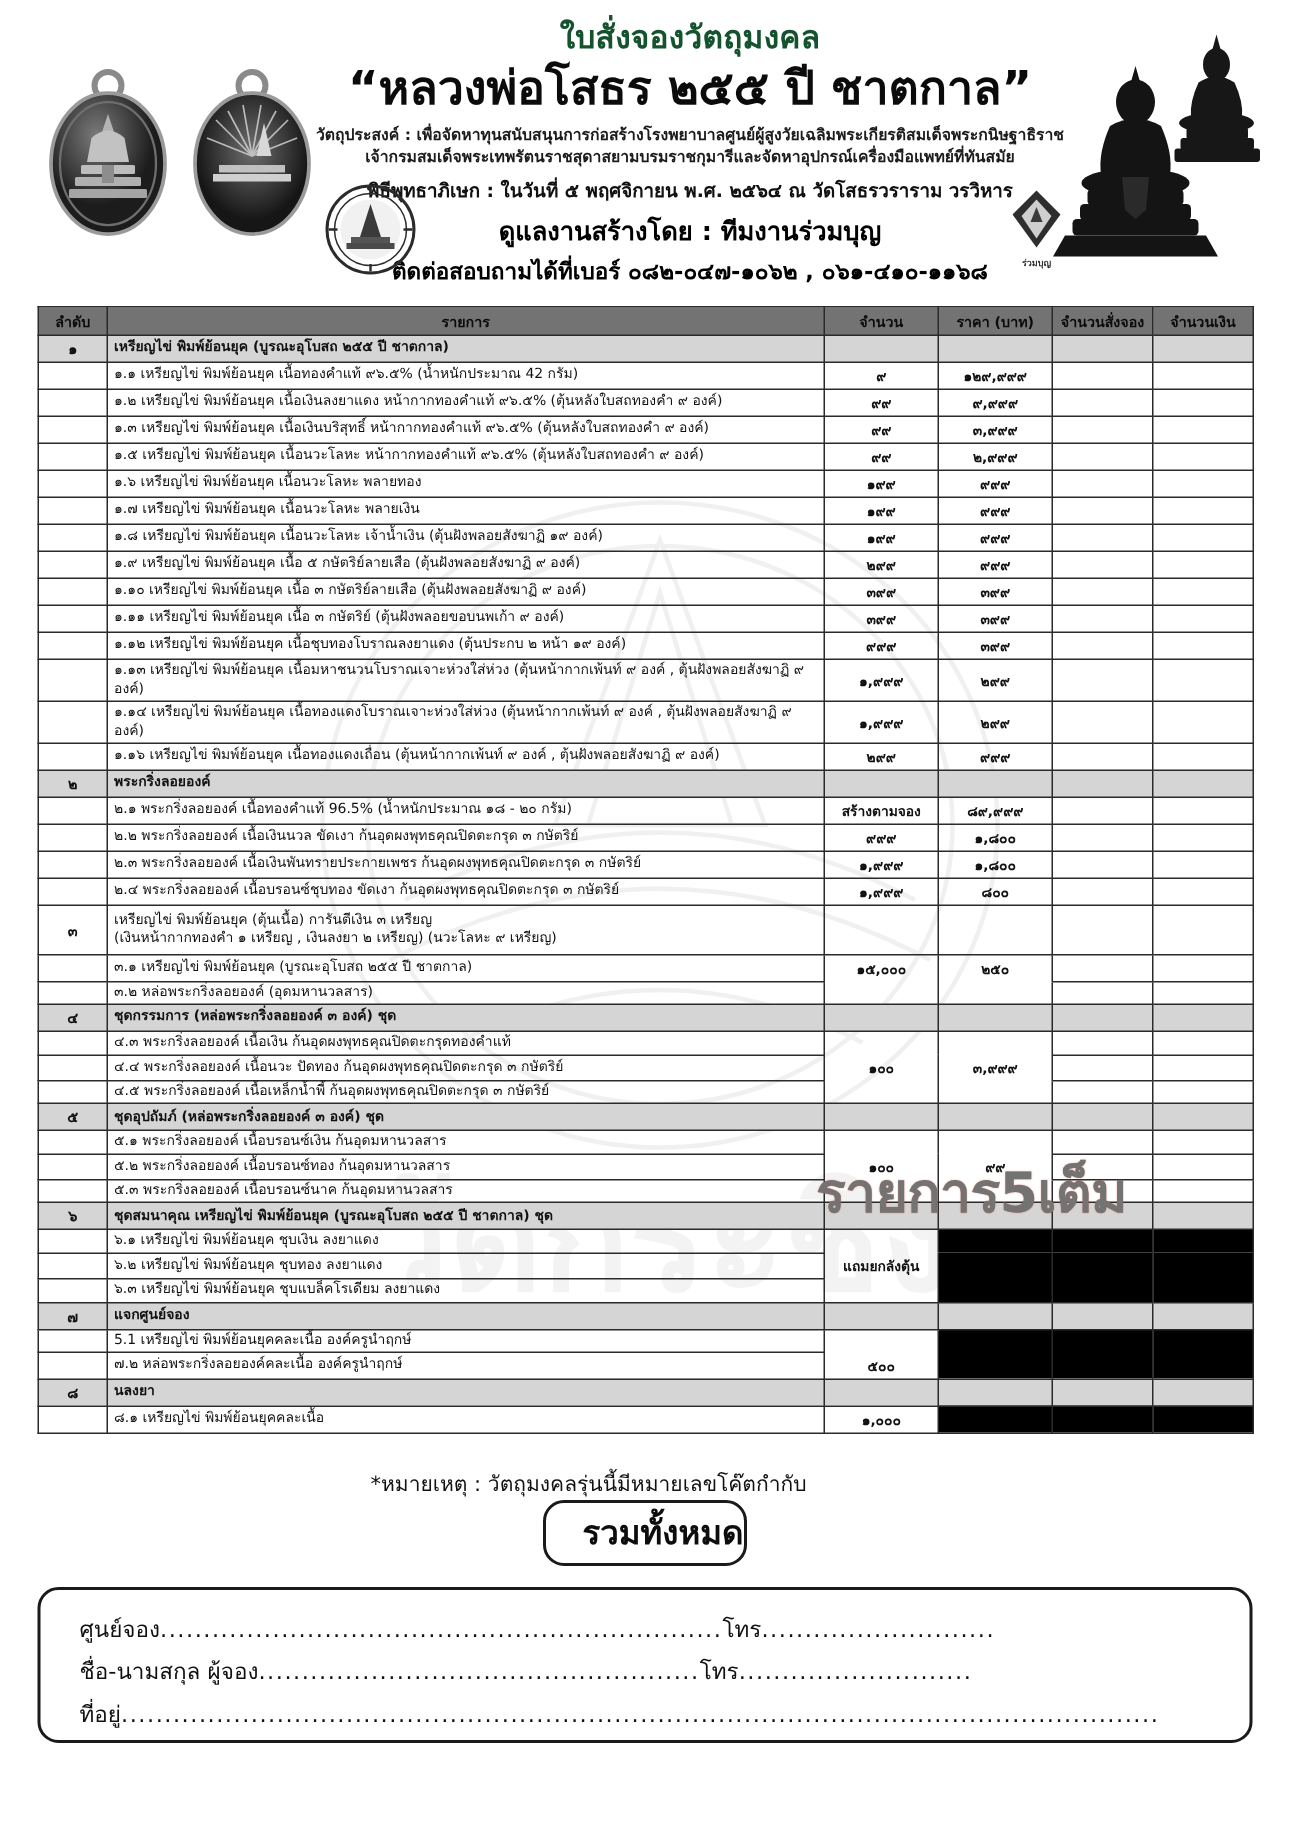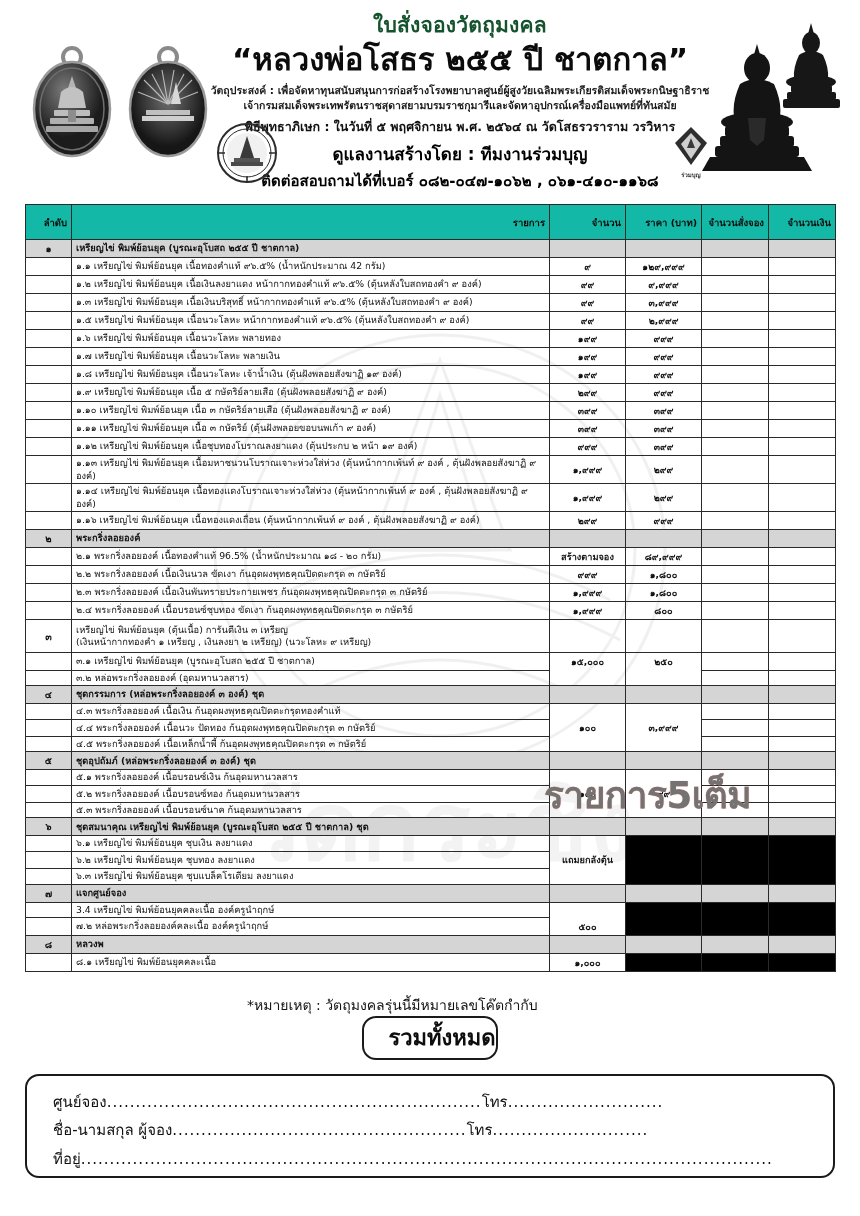--- a/index.html
+++ b/index.html
@@ -96,25 +96,25 @@
     table-layout: fixed;
     font-size: 9.3px;
     color: #111;
   }
   table.order th, table.order td {
     border: 1px solid #2a2a2a;
     padding: 1px 4px;
     vertical-align: middle;
   }
   table.order th {
-    background: #14b8a6;
+    background: #737373;
     font-size: 9.5px;
     font-weight: 700;
-    text-align: right;
-    height: 35px;
+    text-align: center;
+    height: 19px;
     color: #0b0b0b;
   }
   col.c-no    { width: 46px; }
   col.c-desc  { width: 478px; }
   col.c-qty   { width: 76px; }
   col.c-price { width: 76px; }
   col.c-ord   { width: 67px; }
   col.c-amt   { width: 67px; }
 
   td.no   { text-align: center; font-weight: 700; font-size: 9.6px; }
@@ -603,37 +603,37 @@
           <tr class="section">
             <td class="no">๗</td>
             <td class="desc" style="white-space: pre-line;">แจกศูนย์จอง</td>
             <td class="qty"></td>
             <td class="price"></td>
             <td class="blank"></td>
             <td class="blank"></td>
           </tr>
           <tr class="item">
             <td class="no"></td>
-            <td class="desc" style="white-space: pre-line;">3.4 เหรียญไข่ พิมพ์ย้อนยุคคละเนื้อ องค์ครูนำฤกษ์</td>
+            <td class="desc" style="white-space: pre-line;">5.1 เหรียญไข่ พิมพ์ย้อนยุคคละเนื้อ องค์ครูนำฤกษ์</td>
             <td class="qty" style="border-bottom: none;"></td>
             <td class="price redact" style="border-bottom: none;"></td>
             <td class="blank redact" style="border-bottom: none;"></td>
             <td class="blank redact" style="border-bottom: none;"></td>
           </tr>
           <tr class="item">
             <td class="no"></td>
             <td class="desc" style="white-space: pre-line;">๗.๒ หล่อพระกริ่งลอยองค์คละเนื้อ องค์ครูนำฤกษ์</td>
             <td class="qty" style="border-top: none;">๕๐๐</td>
             <td class="price redact" style="border-top: none;"></td>
             <td class="blank redact" style="border-top: none;"></td>
             <td class="blank redact" style="border-top: none;"></td>
           </tr>
           <tr class="section">
             <td class="no">๘</td>
-            <td class="desc" style="white-space: pre-line;">หลวงพ</td>
+            <td class="desc" style="white-space: pre-line;">นลงยา</td>
             <td class="qty"></td>
             <td class="price"></td>
             <td class="blank"></td>
             <td class="blank"></td>
           </tr>
           <tr class="item">
             <td class="no"></td>
             <td class="desc" style="white-space: pre-line;">๘.๑ เหรียญไข่ พิมพ์ย้อนยุคคละเนื้อ</td>
             <td class="qty">๑,๐๐๐</td>
             <td class="price redact"></td>

